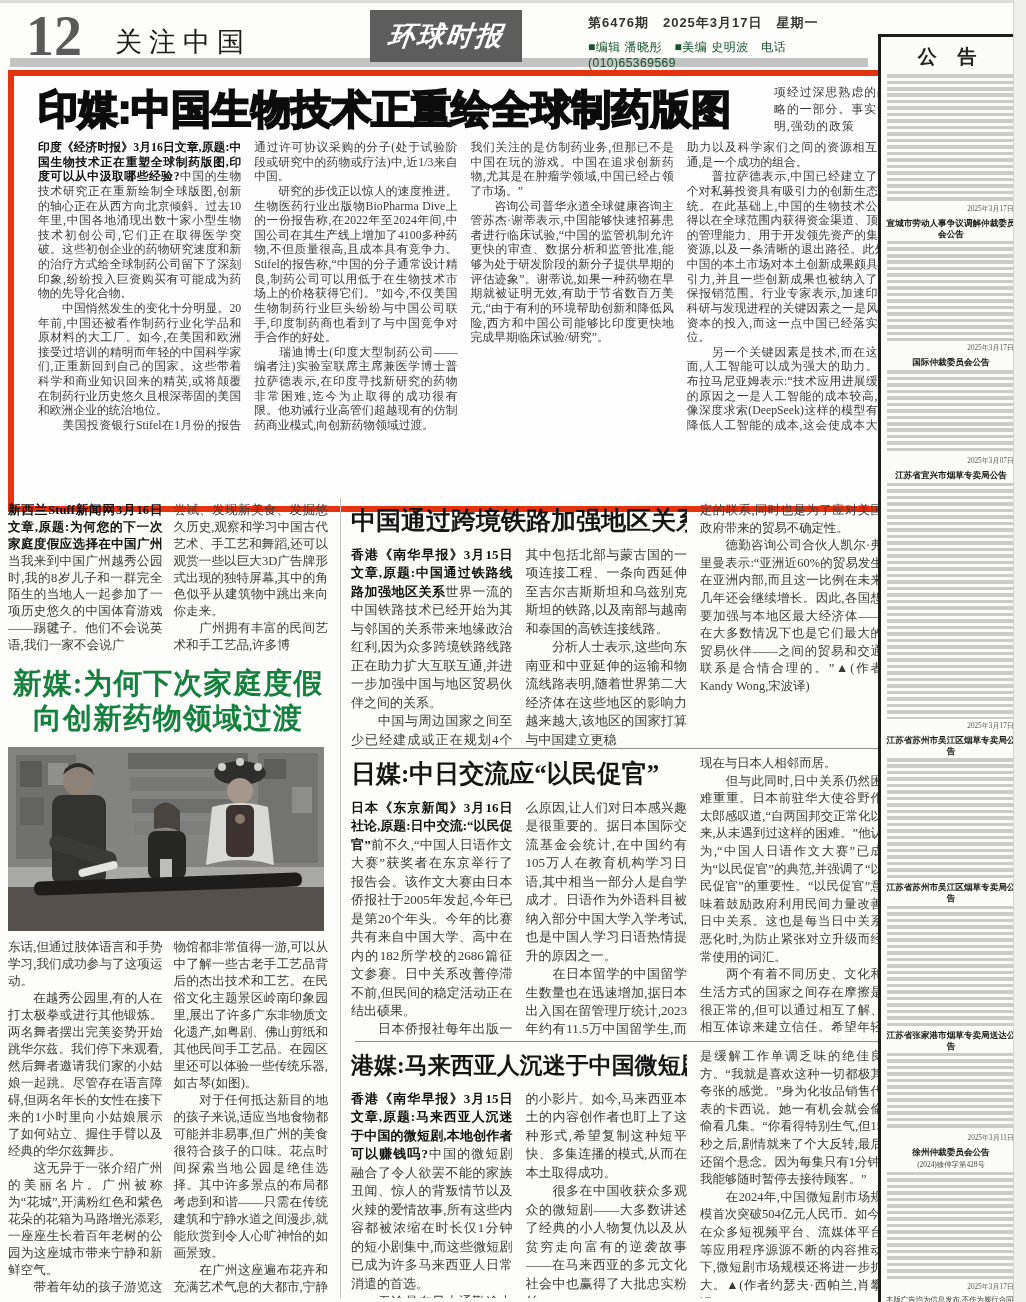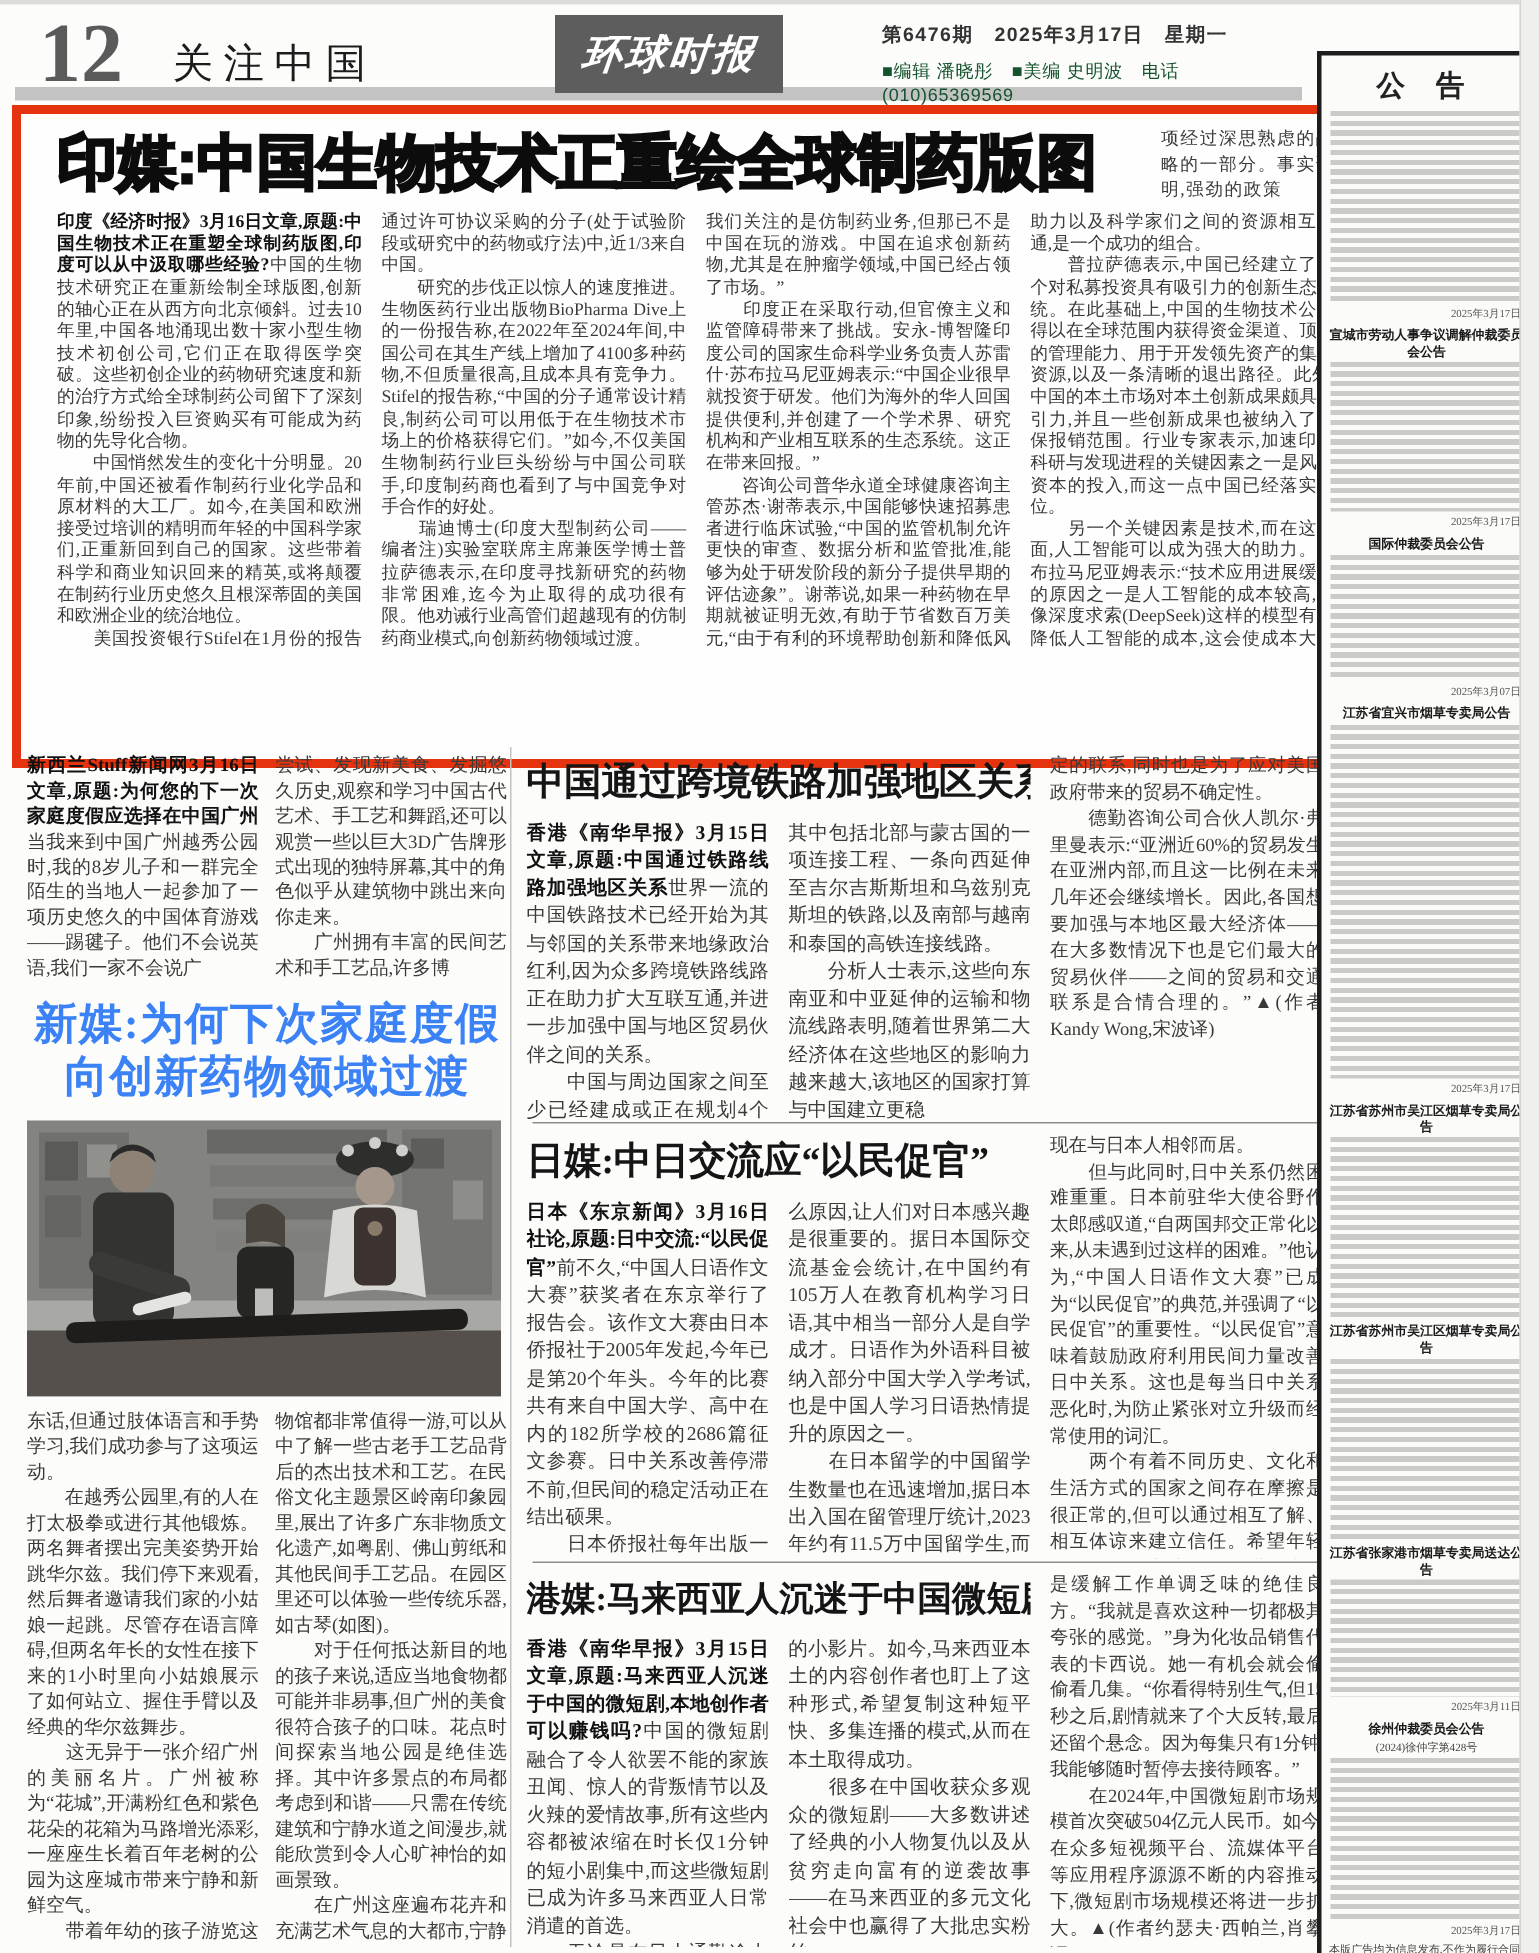--- a/index.html
+++ b/index.html
@@ -25,25 +25,25 @@
   .mb-top{display:flex;gap:8px;}
   .main-headline{flex:0 0 728px;font-family:"Liberation Sans","DejaVu Sans",sans-serif;
                  font-size:40px;font-weight:bold;color:#0c0c0c;-webkit-text-stroke:2px #0c0c0c;
                  letter-spacing:0px;line-height:1.15;margin:2px 0 8px 0;white-space:nowrap;}
   .mb-snippet{flex:1;font-size:11.8px;line-height:1.45;text-align:justify;color:#3a3a3a;letter-spacing:1px;}
   .mb-cols{display:flex;gap:13px;height:292px;overflow:hidden;}
   .mb-cols .col{flex:1;font-size:11.8px;line-height:1.24;text-align:justify;overflow:hidden;}
   p{margin:0;}
   .lead b{color:#111;}
   
-  .gz-block{position:absolute;left:18px;top:502px;width:320px;height:795px;overflow:hidden;font-family:Liberation Serif, serif;}
+  .gz-block{position:absolute;left:8px;top:502px;width:320px;height:795px;overflow:hidden;font-family:Liberation Serif, serif;}
   .gz-top{display:flex;gap:11px;height:152px;overflow:hidden;}
   .gz-top .col{flex:1;font-size:12.6px;line-height:1.34;text-align:justify;}
   .gz-head{text-align:center;margin:12px 0 10px 0;}
-  .gz-head div{font-size:29px;font-weight:900;color:#3b82f6;line-height:1.22;letter-spacing:1px;}
+  .gz-head div{font-size:29px;font-weight:900;color:#15803d;line-height:1.22;letter-spacing:1px;}
   .gz-photo{width:316px;height:184px;background:#9a9a9a;overflow:hidden;}
   .gz-bottom{display:flex;gap:11px;height:388px;overflow:hidden;margin-top:8px;}
   .gz-bottom .col{flex:1;font-size:12.6px;line-height:1.35;text-align:justify;}
   .mid-block{position:absolute;left:340px;top:498px;width:532px;height:800px;overflow:hidden;
              border-left:1px solid #c2c2c2;padding-left:10px;}
   .art{overflow:hidden;}
   .art-rail{height:248px;}
   .art-jp{height:288px;}
   .art-hk{height:256px;}
   .art-divider{border-top:1px solid #8e8e8e;margin:2px 4px;}
@@ -102,21 +102,20 @@
             <p>　　美国投资银行Stifel在1月份的报告中问道:“来自中国的创新是否对西方生物技术构成生存威胁?”报告称,大型制药公司(美国和欧洲领先公司)</p>
           </div>
       </div>
       <div class="col">
           <p>通过许可协议采购的分子(处于试验阶段或研究中的药物或疗法)中,近1/3来自中国。</p>
           <p>　　研究的步伐正以惊人的速度推进。生物医药行业出版物BioPharma Dive上的一份报告称,在2022年至2024年间,中国公司在其生产线上增加了4100多种药物,不但质量很高,且成本具有竞争力。Stifel的报告称,“中国的分子通常设计精良,制药公司可以用低于在生物技术市场上的价格获得它们。”如今,不仅美国生物制药行业巨头纷纷与中国公司联手,印度制药商也看到了与中国竞争对手合作的好处。</p>
           <p>　　瑞迪博士(印度大型制药公司——编者注)实验室联席主席兼医学博士普拉萨德表示,在印度寻找新研究的药物非常困难,迄今为止取得的成功很有限。他劝诫行业高管们超越现有的仿制药商业模式,向创新药物领域过渡。</p>
         </div>
       <div class="col">
           <p>我们关注的是仿制药业务,但那已不是中国在玩的游戏。中国在追求创新药物,尤其是在肿瘤学领域,中国已经占领了市场。”</p>
-          <p>　　印度正在采取行动,但官僚主义和监管障碍带来了挑战。安永-博智隆印度公司的国家生命科学业务负责人苏雷什·苏布拉马尼亚姆表示:“中国企业很早就投资于研发。他们为海外的华人回国提供便利,并创建了一个学术界、研究机构和产业相互联系的生态系统。这正在带来回报。”</p>
           <p>　　咨询公司普华永道全球健康咨询主管苏杰·谢蒂表示,中国能够快速招募患者进行临床试验,“中国的监管机制允许更快的审查、数据分析和监管批准,能够为处于研发阶段的新分子提供早期的评估迹象”。谢蒂说,如果一种药物在早期就被证明无效,有助于节省数百万美元,“由于有利的环境帮助创新和降低风险,西方和中国公司能够比印度更快地完成早期临床试验/研究”。</p>
         </div>
       <div class="col">
           <p>助力以及科学家们之间的资源相互沟通,是一个成功的组合。</p>
           <p>　　普拉萨德表示,中国已经建立了一个对私募投资具有吸引力的创新生态系统。在此基础上,中国的生物技术公司得以在全球范围内获得资金渠道、顶级的管理能力、用于开发领先资产的集中资源,以及一条清晰的退出路径。此外,中国的本土市场对本土创新成果颇具吸引力,并且一些创新成果也被纳入了医保报销范围。行业专家表示,加速印度科研与发现进程的关键因素之一是风险资本的投入,而这一点中国已经落实到位。</p>
           <p>　　另一个关键因素是技术,而在这方面,人工智能可以成为强大的助力。苏布拉马尼亚姆表示:“技术应用进展缓慢的原因之一是人工智能的成本较高,但像深度求索(DeepSeek)这样的模型有望降低人工智能的成本,这会使成本大幅下降。它将让印度制药业驶入研发的快车道。”▲(作者维卡斯·丹德卡尔、里卡·巴塔查里亚,黄伟译)</p>
         </div>
     </div>
   </section>
 

